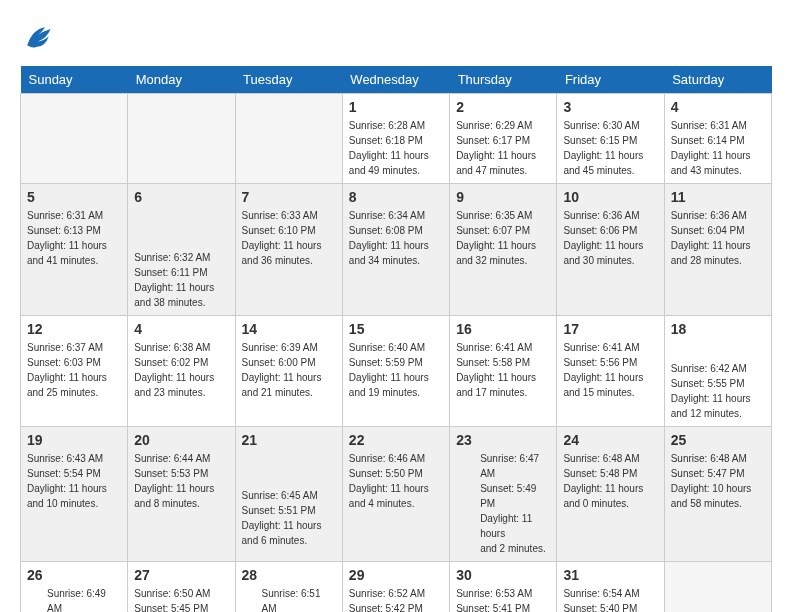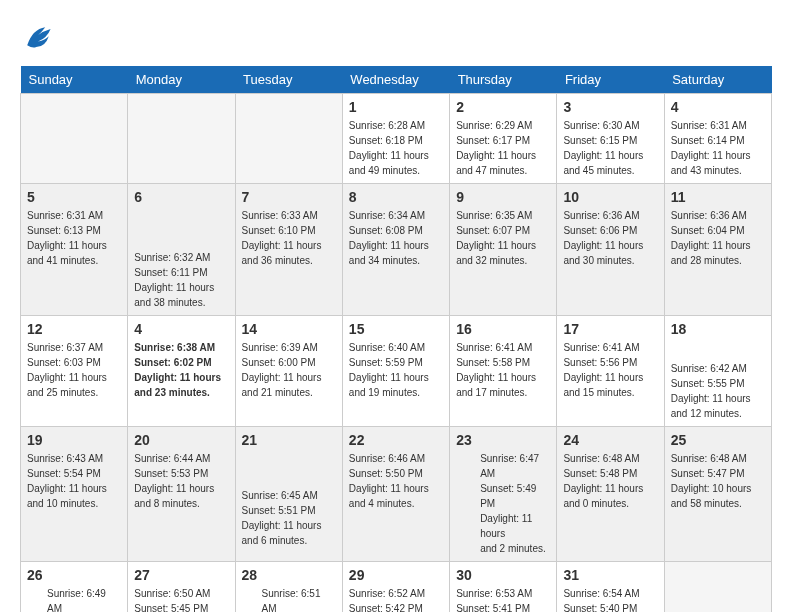--- a/index.html
+++ b/index.html
@@ -208,21 +208,21 @@
       <tr>
         <td>
           <span class="day-num">12</span>
           <div class="day-info" style="white-space: pre-line;">Sunrise: 6:37 AM
 Sunset: 6:03 PM
 Daylight: 11 hours
 and 25 minutes.</div>
         </td>
         <td>
           <span class="day-num">4</span>
-          <div class="day-info" style="white-space: pre-line; font-weight: bold;">Sunrise: 6:38 AM
+          <div class="day-info" style="white-space: pre-line;">Sunrise: 6:38 AM
 Sunset: 6:02 PM
 Daylight: 11 hours
 and 23 minutes.</div>
         </td>
         <td>
           <span class="day-num">14</span>
           <div class="day-info" style="white-space: pre-line;">Sunrise: 6:39 AM
 Sunset: 6:00 PM
 Daylight: 11 hours
 and 21 minutes.</div>

